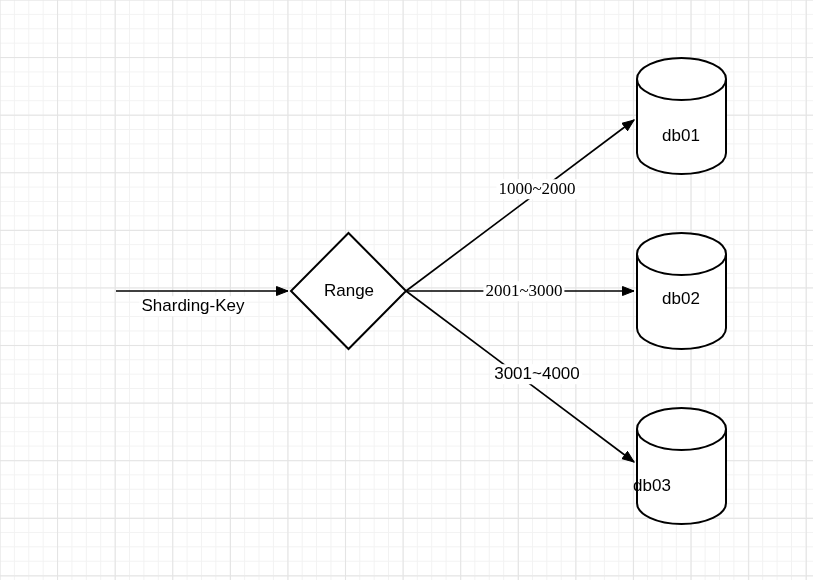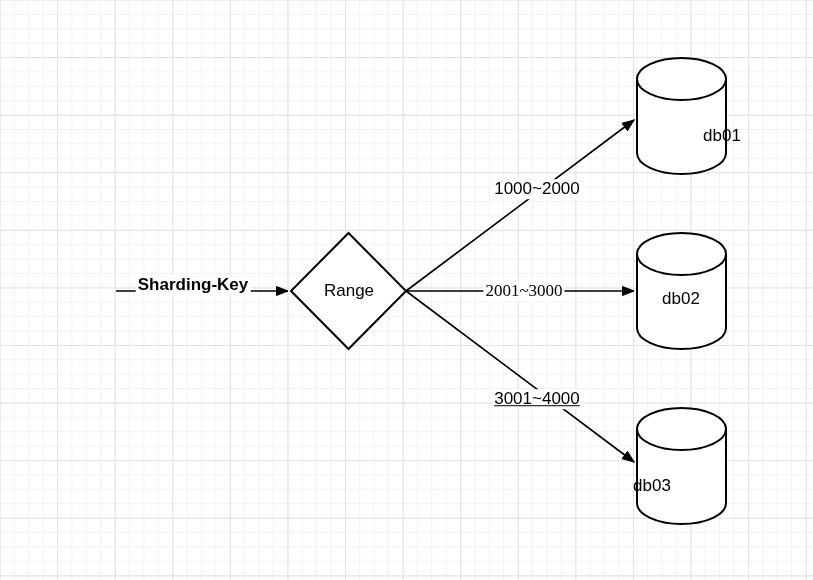--- a/index.html
+++ b/index.html
@@ -60,25 +60,25 @@
       <path d="M637,254 L637,328 A44.5,21 0 0 0 726,328 L726,254" fill="#ffffff" stroke="#000000" stroke-width="2"></path>
       <ellipse cx="681.5" cy="254" rx="44.5" ry="21" fill="#ffffff" stroke="#000000" stroke-width="2"></ellipse>
     </g>
 
     <g>
       <path d="M637,429 L637,503 A44.5,21 0 0 0 726,503 L726,429" fill="#ffffff" stroke="#000000" stroke-width="2"></path>
       <ellipse cx="681.5" cy="429" rx="44.5" ry="21" fill="#ffffff" stroke="#000000" stroke-width="2"></ellipse>
     </g>
   </svg>
 
-  <div class="label edge-label" style="left:193px; top:285px;font-weight:bold;">Sharding-Key</div>
+  <div class="label edge-label" style="left:193px; top:306px;">Sharding-Key</div>
 
   <div class="label" style="left:349px; top:291px;text-align:right;">Range</div>
 
-  <div class="label edge-label" style="left:537px; top:189px;">1000~2000</div>
+  <div class="label edge-label" style="left:537px; top:189px;font-family:Liberation Serif, serif;">1000~2000</div>
   <div class="label edge-label" style="left:524px; top:291px;font-family:Liberation Serif, serif;">2001~3000</div>
-  <div class="label edge-label" style="left:537px; top:399px;text-decoration:underline;">3001~4000</div>
+  <div class="label edge-label" style="left:537px; top:374px;">3001~4000</div>
 
-  <div class="label" style="left:681px; top:136px;margin-left:41px;">db01</div>
+  <div class="label" style="left:681px; top:136px;">db01</div>
   <div class="label" style="left:681px; top:299px;">db02</div>
   <div class="label" style="left:652px; top:486px;">db03</div>
 
 </div>
 
 </body></html>

